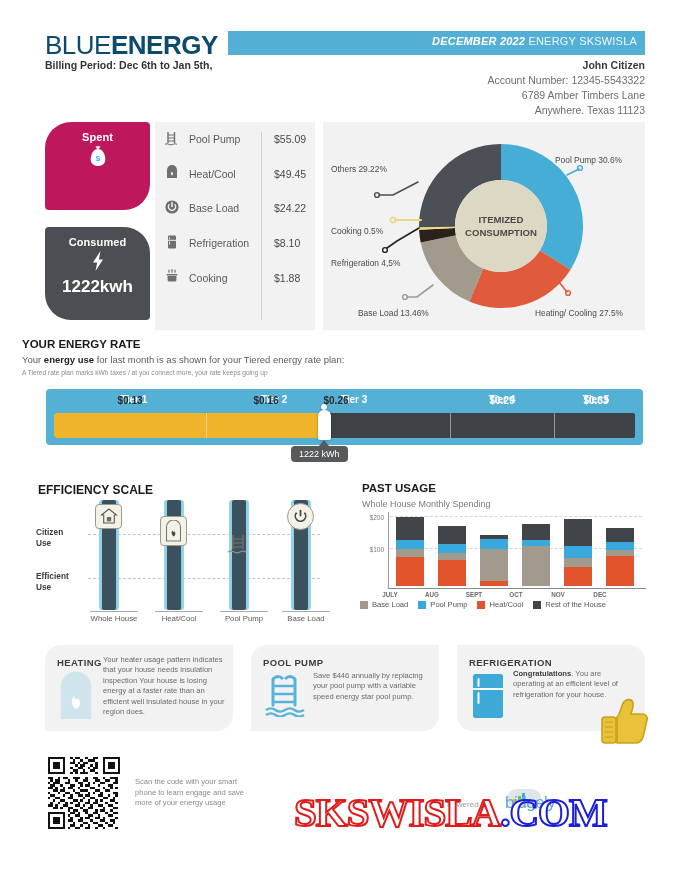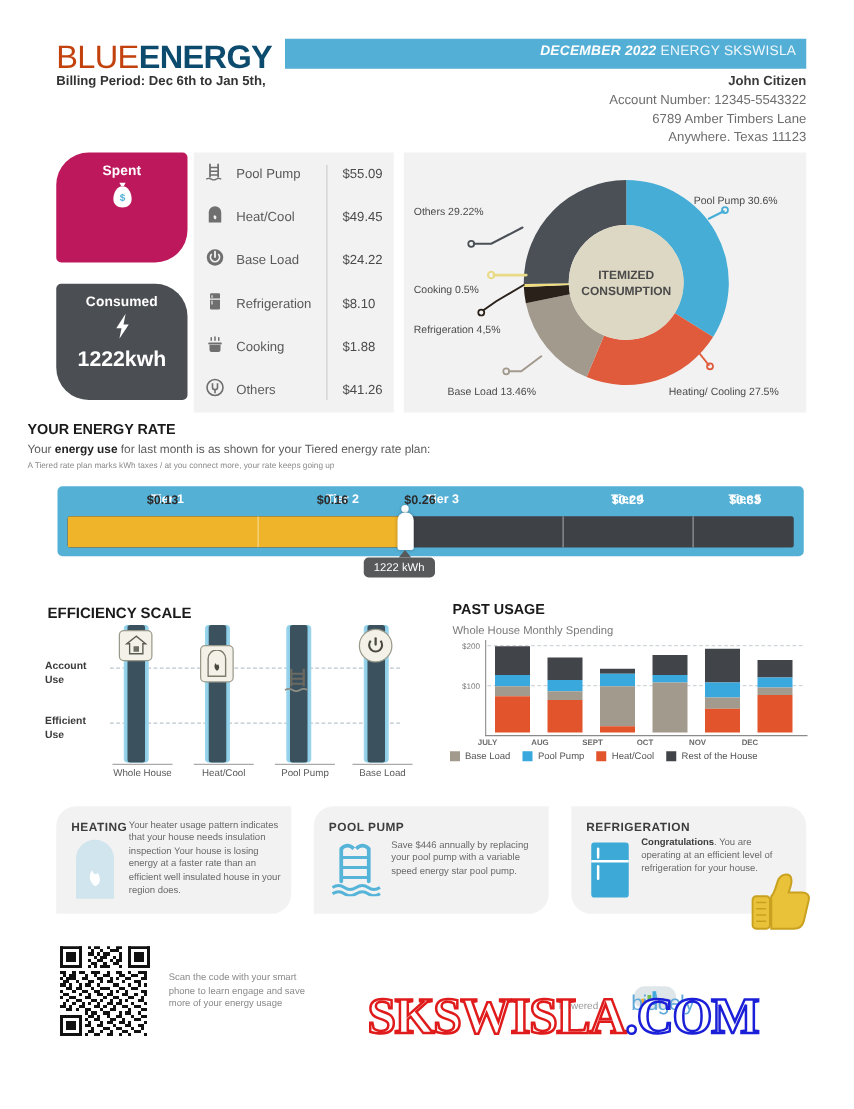--- a/index.html
+++ b/index.html
@@ -7,21 +7,21 @@
     width: 683px; height: 887px;
     background: #ffffff;
     font-family: "Liberation Sans", sans-serif;
     overflow: hidden;
   }
   .page { position: relative; width: 683px; height: 887px; background: #fff; }
 
   
   .header { position: absolute; left: 0; top: 0; width: 683px; height: 112px; }
   .logo { position: absolute; left: 45px; top: 30px; font-size: 26px; letter-spacing: -0.5px; font-weight: 300; }
-  .logo .blue { color: #c2410c; font-weight: 400; }
+  .logo .blue { color: #0c4a6e; font-weight: 400; }
   .logo .energy { color: #0c4a6e; font-weight: 700; }
   .header-bar {
     position: absolute; left: 228px; top: 31px; width: 417px; height: 24px;
     background: #54AFD6;
   }
   .header-bar-text {
     position: absolute; right: 8px; top: 4px; font-size: 11px; color: #ffffff; letter-spacing: 0.2px;
   }
   .header-bar-text b { font-weight: 700; font-style: italic; }
   .header-bar-text span { font-weight: 400; color: #eef7fb; }
@@ -281,31 +281,20 @@
           <svg width="16" height="16" viewBox="0 0 16 16">
               <path d="M5 2.2v2M8 1.6v2.6M11 2.2v2" stroke="#6f6f6f" stroke-width="1.2" stroke-linecap="round"></path>
               <rect x="2.6" y="6" width="10.8" height="1.6" rx="0.6" fill="#6f6f6f"></rect>
               <path d="M3.6 8h8.8v4a1.6 1.6 0 0 1-1.6 1.6H5.2A1.6 1.6 0 0 1 3.6 12z" fill="#6f6f6f"></path>
             </svg>
         </div>
         <div class="nm">Cooking</div>
         <div class="amt">$1.88</div>
       </div>
 
-      <div class="item">
-        <div class="ic">
-          <svg width="16" height="16" viewBox="0 0 16 16">
-              <circle cx="8" cy="8" r="6.4" fill="none" stroke="#6f6f6f" stroke-width="1.3"></circle>
-              <path d="M6 4.6v3.1a2 2 0 0 0 4 0V4.6" stroke="#6f6f6f" stroke-width="1.3" fill="none"></path>
-              <path d="M8 9.8v2.8" stroke="#6f6f6f" stroke-width="1.3"></path>
-            </svg>
-        </div>
-        <div class="nm">Others</div>
-        <div class="amt">$41.26</div>
-      </div>
     </div>
   </div>
 
   <div class="donut-panel">
     <svg width="322" height="208" viewBox="0 0 322 208" aria-hidden="true">
       <g transform="translate(178,104)">
 
         <path d="M 0 -82 A 82 82 0 0 1 69.45 43.68 L 38.78 24.39 A 46 46 0 0 0 0 -46 Z" fill="#45ADD6"></path>
 
         <path d="M 69.45 43.68 A 82 82 0 0 1 -31.70 75.62 L -17.78 42.43 A 46 46 0 0 0 38.78 24.39 Z" fill="#E05A3C"></path>
@@ -373,21 +362,21 @@
 
     <div class="marker-head" style="left:275px; top:15px;"></div>
     <div class="marker-body" style="left:271.5px; top:21px;"></div>
     <div class="kwh-tail" style="left:273px; top:51px;"></div>
     <div class="kwh-bubble" style="left:245px; top:57px;">1222 kWh</div>
   </div>
 
   <div class="eff-head">EFFICIENCY SCALE</div>
   <div class="eff-panel">
     <div class="eff-axlbl" style="top:49px;">
-      <span>Account</span><br>
+      <span>Citizen</span><br>
       <span>Use</span>
     </div>
     <div class="eff-axlbl" style="top:93px;">
       <span>Efficient</span><br>
       <span>Use</span>
     </div>
 
     <div class="eff-line" style="top:56px;"></div>
     <div class="eff-line" style="top:100px;"></div>
 

